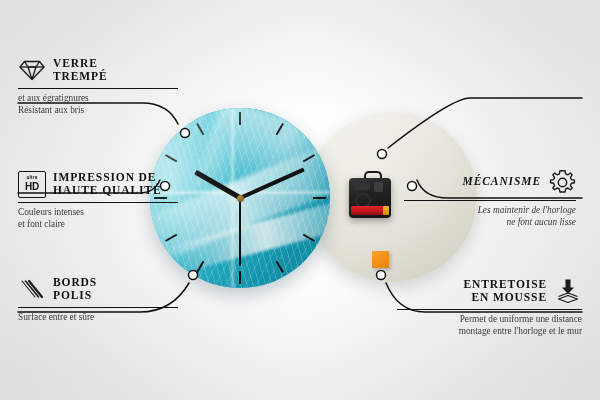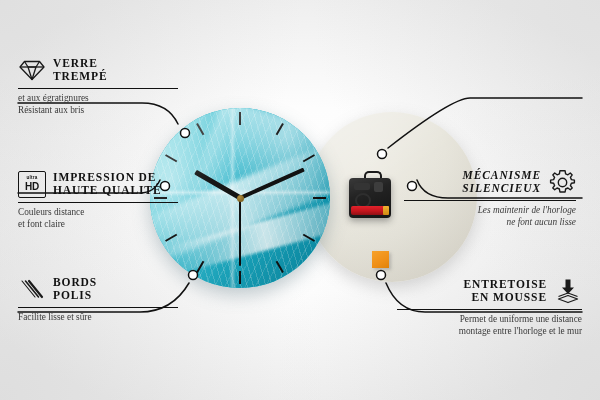--- a/index.html
+++ b/index.html
@@ -434,59 +434,58 @@
           <span class="hd-small">ultra</span>
           <span class="hd-big">HD</span>
         </span>
       </span>
       <div>
         <div class="feat-title">IMPRESSION DE</div>
         <div class="feat-title">HAUTE QUALITÉ</div>
       </div>
     </div>
     <div class="feat-rule"></div>
-    <div class="feat-sub">Couleurs distance</div>
+    <div class="feat-sub">Couleurs intenses</div>
     <div class="feat-sub">et font claire</div>
   </div>
 
   <div class="feature left" style="left:18px; top:275px; width:160px;">
     <div class="feat-head">
       <span class="feat-icon">
         <svg width="26" height="24" viewBox="0 0 26 24">
           <g fill="none" stroke="currentColor" stroke-linecap="round">
             <path d="M3,4 L16,20" stroke-width="1.1"></path>
             <path d="M6.5,4 L19.5,20" stroke-width="1.6"></path>
             <path d="M10,4 L23,20" stroke-width="2.2"></path>
           </g>
         </svg>
       </span>
       <div>
         <div class="feat-title">BORDS</div>
         <div class="feat-title">POLIS</div>
       </div>
     </div>
     <div class="feat-rule"></div>
-    <div class="feat-sub">Facilite lisse et sûre</div>
+    <div class="feat-sub">Surface entre et sûre</div>
     <div class="feat-sub"></div>
   </div>
 
 
   <div class="feature right" style="right:24px; top:168px; width:172px;font-style:italic;">
     <div class="feat-head">
       <span class="feat-icon">
         <svg width="27" height="27" viewBox="0 0 27 27">
           <g fill="none" stroke="currentColor" stroke-width="1.4" stroke-linejoin="round">
             <path d="M13.5,1.8 l2.6,0 l0.5,3.0 l2.3,1.0 l2.4,-1.8 l1.9,1.9 l-1.8,2.4 l1.0,2.3 l3.0,0.5 l0,2.6 l-3.0,0.5 l-1.0,2.3 l1.8,2.4 l-1.9,1.9 l-2.4,-1.8 l-2.3,1.0 l-0.5,3.0 l-2.6,0 l-2.6,0 l-0.5,-3.0 l-2.3,-1.0 l-2.4,1.8 l-1.9,-1.9 l1.8,-2.4 l-1.0,-2.3 l-3.0,-0.5 l0,-2.6 l3.0,-0.5 l1.0,-2.3 l-1.8,-2.4 l1.9,-1.9 l2.4,1.8 l2.3,-1.0 l0.5,-3.0 Z"></path>
             <circle cx="13.5" cy="13.5" r="4.2"></circle>
           </g>
         </svg>
       </span>
       <div>
         <div class="feat-title">MÉCANISME</div>
-        <div class="feat-title">SILENCIEUX</div>
       </div>
     </div>
     <div class="feat-rule"></div>
     <div class="feat-sub">Les maintenir de l'horloge</div>
     <div class="feat-sub">ne font aucun lisse</div>
   </div>
 
   <div class="feature right" style="right:18px; top:277px; width:185px;">
     <div class="feat-head">
       <span class="feat-icon">

